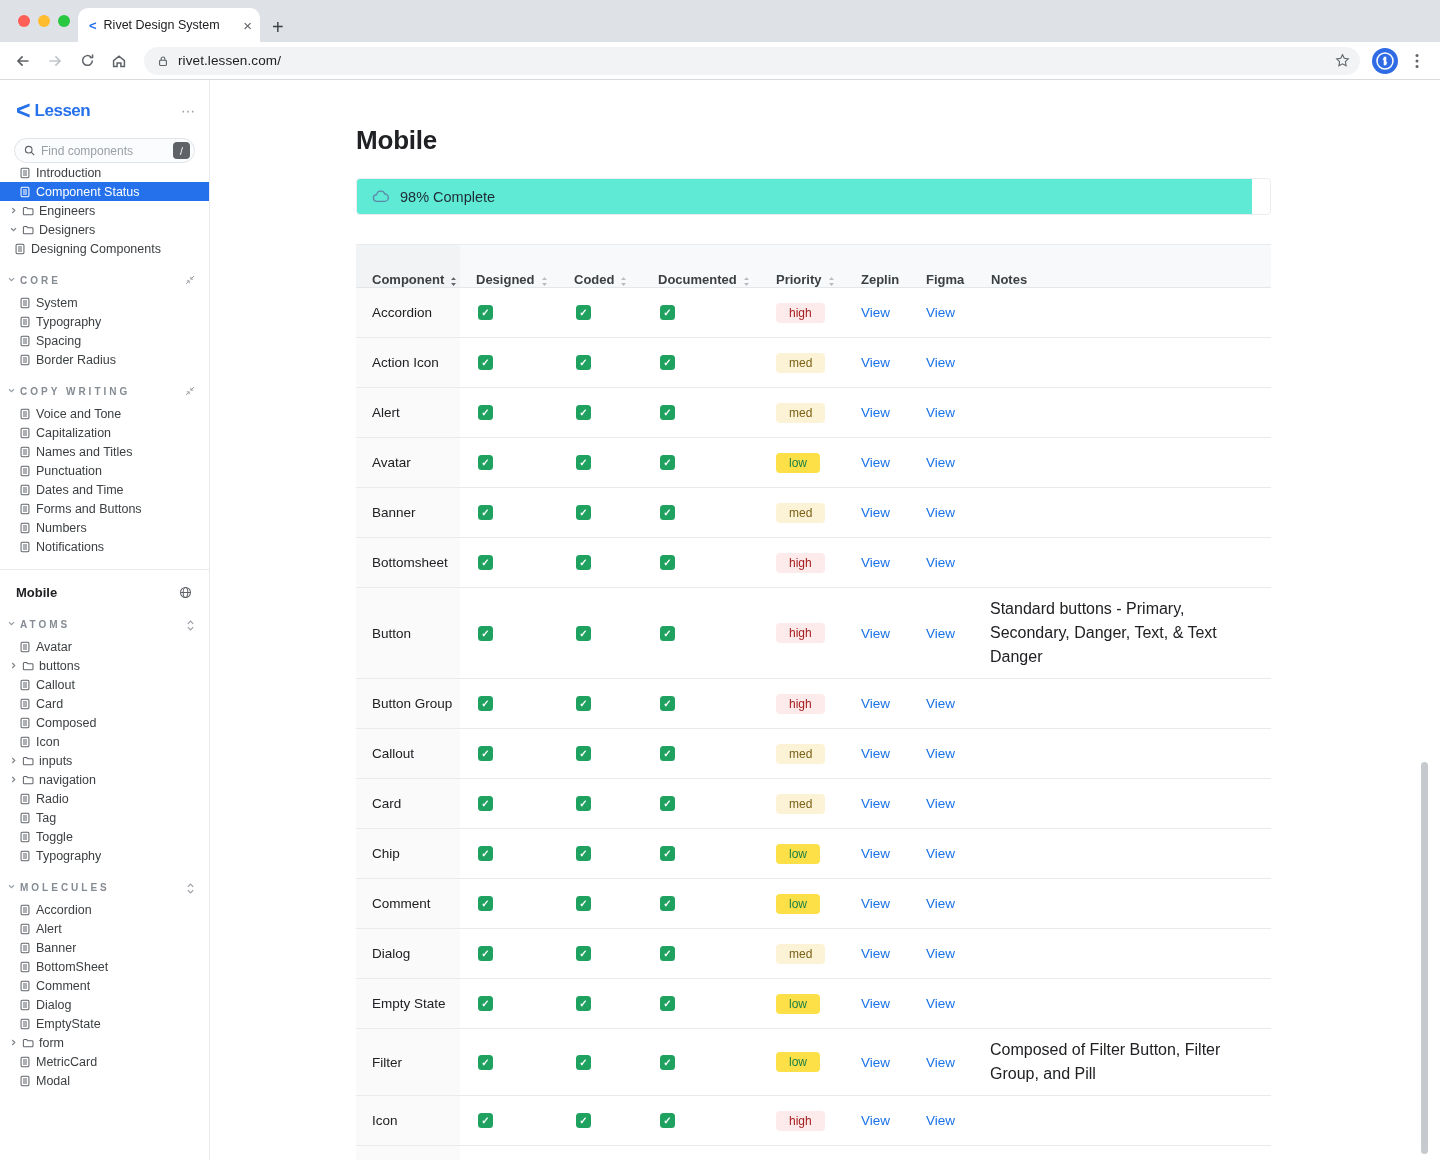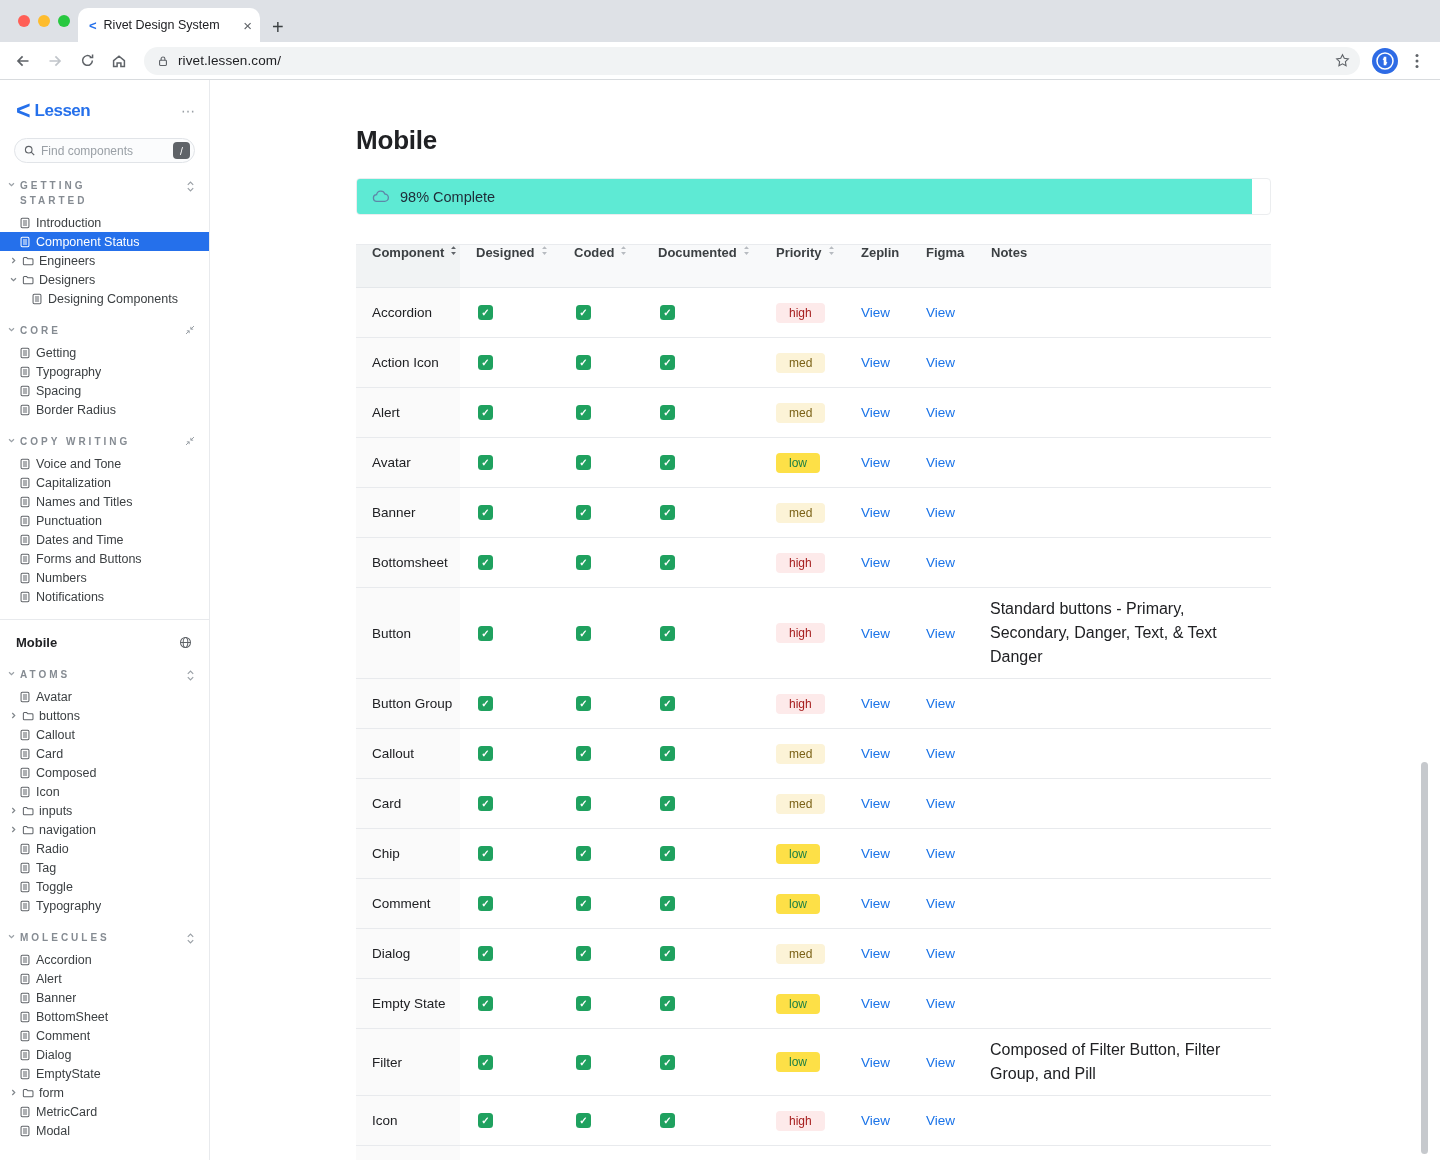--- a/index.html
+++ b/index.html
@@ -36,41 +36,41 @@
   .search input::placeholder{color:#9aa0a6}
   .kbd{width:17px;height:17px;border-radius:4px;background:#5f6368;color:#fff;font-size:10.5px;display:flex;align-items:center;justify-content:center;flex:none}
   .sec-header{display:flex;align-items:flex-start;padding:15px 14px 5px 8px;gap:5px;cursor:pointer}
   .sec-caret{color:#9aa0a6;margin-top:3px}
   .sec-label{font-size:10px;font-weight:700;letter-spacing:3px;text-transform:uppercase;line-height:1.5;max-width:128px;flex:1;color:#858b92}
   .sec-control{margin-left:auto;color:#9aa0a6;margin-top:2px}
   .side-item{height:19px;display:flex;align-items:center;gap:5px;padding-left:19px;font-size:12.5px;color:#3c4043;cursor:pointer;white-space:nowrap}
   .side-item .item-icon{color:#5f6368;flex:none}
   .side-item.expandable{padding-left:9px}
   .side-item .expander{color:#80868b;width:8px;flex:none}
-  .side-item.indent2{padding-left:31px}
+  .side-item.indent2{padding-left:14px}
   .side-item.selected{background:var(--accent);color:#fff}
   .side-item.selected .item-icon{color:#fff}
   .item-label{overflow:hidden}
   .side-divider{border-top:1px solid #e8eaed;margin:13px 0 0}
   .side-page{display:flex;align-items:center;padding:12px 17px 0 16px;height:32px;cursor:pointer}
   .side-page-label{font-size:13px;font-weight:700;color:#202124;flex:1}
   .side-page-icon{color:#5f6368}
 
   
   .content{flex:1;overflow:hidden;height:100%}
   .page{padding:45px 24px 0 146px}
   h1{font-size:26px;font-weight:600;color:#202124;letter-spacing:-.2px;margin-bottom:22px}
   .progress-track{width:915px;height:37px;border:1px solid #ebedef;border-radius:4px;overflow:hidden;background:#fff;margin-bottom:29px}
   .progress-fill{height:100%;background:#5eead4;display:flex;align-items:center;gap:11px;padding-left:15px}
   .cloud{color:#5e87a8}
   .progress-label{font-size:14.5px;color:#1f2b38;font-weight:500}
   .table{width:915px}
   .thead,.tr{display:grid;grid-template-columns:104px 98px 84px 118px 90px 65px 65px 1fr}
   .thead{height:44px;background:#f8f9fa;border-top:1px solid #e9ebee;border-bottom:1px solid #e4e7ea;align-items:center}
-  .th{display:flex;align-items:flex-start;gap:6px;padding-left:16px;font-size:13px;font-weight:700;color:#3c4043;height:100%}
+  .th{display:flex;align-items:flex-end;gap:6px;padding-left:16px;font-size:13px;font-weight:700;color:#3c4043;height:100%}
   .th-component{background:#f1f3f4}
   .sort{color:#b7bbc0}
   .sort.active{color:#5f6368}
   .tr{min-height:50px;align-items:center;border-bottom:1px solid #e8eaed}
   .td{padding-left:16px;font-size:13.5px;color:#202124}
   .td-component{align-self:stretch;display:flex;align-items:center;background:#fafafa}
   .td-status{padding-left:18px;display:flex;align-items:center}
   .status-done{width:15px;height:15px;border-radius:3.5px;background:#1fa15f;color:#fff;font-size:10px;font-weight:700;display:inline-flex;align-items:center;justify-content:center}
   .status-wip{width:16px;height:11px;border-radius:2px;display:inline-block;background:repeating-linear-gradient(45deg,#f7c843 0 3.5px,#3c3c3c 3.5px 7px);border:1px solid #caa22f}
   .badge{display:inline-block;padding:3px 13px;border-radius:4px;font-size:12px;font-weight:500}
@@ -164,107 +164,94 @@
       <span class="icon">
           <svg width="11" height="11" viewBox="0 0 14 14" fill="none" stroke="currentColor" stroke-width="1.4">
             <circle cx="6" cy="6" r="4.2"></circle>
             <path d="M9.2 9.2 13 13"></path>
           </svg>
         </span>
       <input placeholder="Find components" style="">
       <span class="kbd">/</span>
     </div>
     <nav>
+        <div class="side-item">
+          <span class="icon item-icon">
+            <svg width="12" height="12" viewBox="0 0 14 14" fill="none" stroke="currentColor" stroke-width="1.2">
+              <rect x="2.4" y="1.4" width="9.2" height="11.2" rx="1.4"></rect>
+              <path d="M4.6 4.6h4.8M4.6 7h4.8M4.6 9.4h4.8"></path>
+            </svg>
+          </span>
+          <span class="item-label">Introduction</span>
+        </div>
+        <div class="side-item selected">
+          <span class="icon item-icon">
+            <svg width="12" height="12" viewBox="0 0 14 14" fill="none" stroke="currentColor" stroke-width="1.2">
+              <rect x="2.4" y="1.4" width="9.2" height="11.2" rx="1.4"></rect>
+              <path d="M4.6 4.6h4.8M4.6 7h4.8M4.6 9.4h4.8"></path>
+            </svg>
+          </span>
+          <span class="item-label">Component Status</span>
+        </div>
+        <div class="side-item expandable">
+          <span class="icon expander">
+            <svg width="7" height="7" viewBox="0 0 8 8" fill="none" stroke="currentColor" stroke-width="1.4">
+              <path d="M2.6 1.2 5.4 4 2.6 6.8"></path>
+            </svg>
+          </span>
+          <span class="icon item-icon">
+            <svg width="12" height="12" viewBox="0 0 14 14" fill="none" stroke="currentColor" stroke-width="1.2">
+              <path d="M1.6 4.1c0-.6.5-1.1 1.1-1.1h2.7l1.4 1.4h4.9c.6 0 1.1.5 1.1 1.1v4.9c0 .6-.5 1.1-1.1 1.1H2.7c-.6 0-1.1-.5-1.1-1.1Z"></path>
+            </svg>
+          </span>
+          <span class="item-label">Engineers</span>
+        </div>
+        <div class="side-item expandable">
+          <span class="icon expander">
+            <svg width="7" height="7" viewBox="0 0 8 8" fill="none" stroke="currentColor" stroke-width="1.4">
+              <path d="M1.2 2.6 4 5.4 6.8 2.6"></path>
+            </svg>
+          </span>
+          <span class="icon item-icon">
+            <svg width="12" height="12" viewBox="0 0 14 14" fill="none" stroke="currentColor" stroke-width="1.2">
+              <path d="M1.6 4.1c0-.6.5-1.1 1.1-1.1h2.7l1.4 1.4h4.9c.6 0 1.1.5 1.1 1.1v4.9c0 .6-.5 1.1-1.1 1.1H2.7c-.6 0-1.1-.5-1.1-1.1Z"></path>
+            </svg>
+          </span>
+          <span class="item-label">Designers</span>
+        </div>
+        <div class="side-item indent2">
+          <span class="icon item-icon">
+            <svg width="12" height="12" viewBox="0 0 14 14" fill="none" stroke="currentColor" stroke-width="1.2">
+              <rect x="2.4" y="1.4" width="9.2" height="11.2" rx="1.4"></rect>
+              <path d="M4.6 4.6h4.8M4.6 7h4.8M4.6 9.4h4.8"></path>
+            </svg>
+          </span>
+          <span class="item-label">Designing Components</span>
+        </div>
         <div class="sec-header">
           <span class="icon sec-caret">
             <svg width="7" height="7" viewBox="0 0 8 8" fill="none" stroke="currentColor" stroke-width="1.4">
               <path d="M1.2 2.6 4 5.4 6.8 2.6"></path>
             </svg>
           </span>
-          <span class="sec-label">Getting Started</span>
-          <span class="icon sec-control">
-            <svg width="9" height="13" viewBox="0 0 10 14" fill="none" stroke="currentColor" stroke-width="1.3">
-              <path d="M2 5.2 5 2.2l3 3M2 8.8l3 3 3-3"></path>
-            </svg>
-          </span>
-        </div>
-        <div class="side-item">
-          <span class="icon item-icon">
-            <svg width="12" height="12" viewBox="0 0 14 14" fill="none" stroke="currentColor" stroke-width="1.2">
-              <rect x="2.4" y="1.4" width="9.2" height="11.2" rx="1.4"></rect>
-              <path d="M4.6 4.6h4.8M4.6 7h4.8M4.6 9.4h4.8"></path>
-            </svg>
-          </span>
-          <span class="item-label">Introduction</span>
-        </div>
-        <div class="side-item selected">
-          <span class="icon item-icon">
-            <svg width="12" height="12" viewBox="0 0 14 14" fill="none" stroke="currentColor" stroke-width="1.2">
-              <rect x="2.4" y="1.4" width="9.2" height="11.2" rx="1.4"></rect>
-              <path d="M4.6 4.6h4.8M4.6 7h4.8M4.6 9.4h4.8"></path>
-            </svg>
-          </span>
-          <span class="item-label">Component Status</span>
-        </div>
-        <div class="side-item expandable">
-          <span class="icon expander">
-            <svg width="7" height="7" viewBox="0 0 8 8" fill="none" stroke="currentColor" stroke-width="1.4">
-              <path d="M2.6 1.2 5.4 4 2.6 6.8"></path>
-            </svg>
-          </span>
-          <span class="icon item-icon">
-            <svg width="12" height="12" viewBox="0 0 14 14" fill="none" stroke="currentColor" stroke-width="1.2">
-              <path d="M1.6 4.1c0-.6.5-1.1 1.1-1.1h2.7l1.4 1.4h4.9c.6 0 1.1.5 1.1 1.1v4.9c0 .6-.5 1.1-1.1 1.1H2.7c-.6 0-1.1-.5-1.1-1.1Z"></path>
-            </svg>
-          </span>
-          <span class="item-label">Engineers</span>
-        </div>
-        <div class="side-item expandable">
-          <span class="icon expander">
-            <svg width="7" height="7" viewBox="0 0 8 8" fill="none" stroke="currentColor" stroke-width="1.4">
-              <path d="M1.2 2.6 4 5.4 6.8 2.6"></path>
-            </svg>
-          </span>
-          <span class="icon item-icon">
-            <svg width="12" height="12" viewBox="0 0 14 14" fill="none" stroke="currentColor" stroke-width="1.2">
-              <path d="M1.6 4.1c0-.6.5-1.1 1.1-1.1h2.7l1.4 1.4h4.9c.6 0 1.1.5 1.1 1.1v4.9c0 .6-.5 1.1-1.1 1.1H2.7c-.6 0-1.1-.5-1.1-1.1Z"></path>
-            </svg>
-          </span>
-          <span class="item-label">Designers</span>
-        </div>
-        <div class="side-item indent2">
-          <span class="icon item-icon">
-            <svg width="12" height="12" viewBox="0 0 14 14" fill="none" stroke="currentColor" stroke-width="1.2">
-              <rect x="2.4" y="1.4" width="9.2" height="11.2" rx="1.4"></rect>
-              <path d="M4.6 4.6h4.8M4.6 7h4.8M4.6 9.4h4.8"></path>
-            </svg>
-          </span>
-          <span class="item-label">Designing Components</span>
-        </div>
-        <div class="sec-header">
-          <span class="icon sec-caret">
-            <svg width="7" height="7" viewBox="0 0 8 8" fill="none" stroke="currentColor" stroke-width="1.4">
-              <path d="M1.2 2.6 4 5.4 6.8 2.6"></path>
-            </svg>
-          </span>
           <span class="sec-label">Core</span>
           <span class="icon sec-control">
             <svg width="10" height="10" viewBox="0 0 12 12" fill="none" stroke="currentColor" stroke-width="1.2">
               <path d="M10.8 1.2 7 5m0 0V2.2M7 5h2.8M1.2 10.8 5 7m0 0v2.8M5 7H2.2"></path>
             </svg>
           </span>
         </div>
         <div class="side-item">
           <span class="icon item-icon">
             <svg width="12" height="12" viewBox="0 0 14 14" fill="none" stroke="currentColor" stroke-width="1.2">
               <rect x="2.4" y="1.4" width="9.2" height="11.2" rx="1.4"></rect>
               <path d="M4.6 4.6h4.8M4.6 7h4.8M4.6 9.4h4.8"></path>
             </svg>
           </span>
-          <span class="item-label">Getting</span>
+          <span class="item-label">System</span>
         </div>
         <div class="side-item">
           <span class="icon item-icon">
             <svg width="12" height="12" viewBox="0 0 14 14" fill="none" stroke="currentColor" stroke-width="1.2">
               <rect x="2.4" y="1.4" width="9.2" height="11.2" rx="1.4"></rect>
               <path d="M4.6 4.6h4.8M4.6 7h4.8M4.6 9.4h4.8"></path>
             </svg>
           </span>
           <span class="item-label">Typography</span>
         </div>

